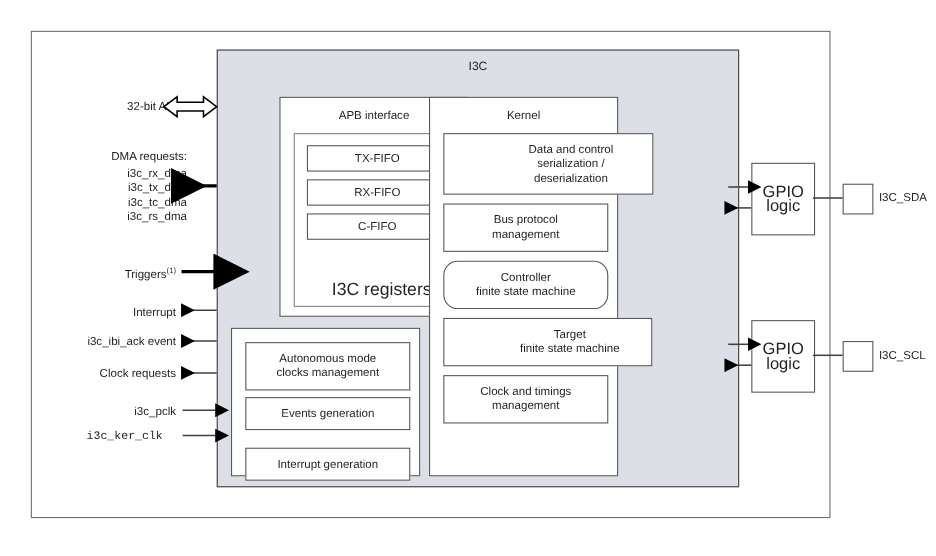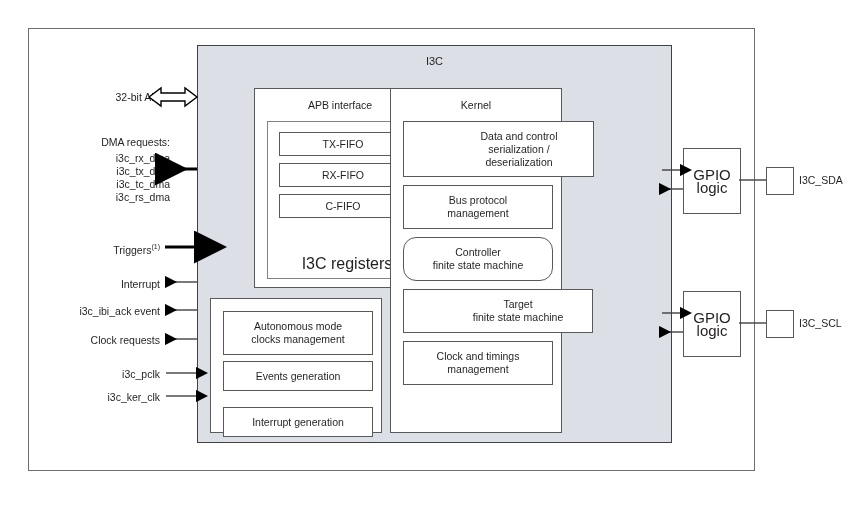--- a/index.html
+++ b/index.html
@@ -168,21 +168,21 @@
   <div class="lbl r" style="left:170px;top:165px;">i3c_tx_dma</div>
   <div class="lbl r" style="left:170px;top:178px;">i3c_tc_dma</div>
   <div class="lbl r" style="left:170px;top:191px;">i3c_rs_dma</div>
 
   <div class="lbl r" style="left:160px;top:243px;"><span>Triggers</span><sup style="font-size:7px;">(1)</sup></div>
 
   <div class="lbl r" style="left:160px;top:278px;">Interrupt</div>
   <div class="lbl r" style="left:160px;top:305px;">i3c_ibi_ack event</div>
   <div class="lbl r" style="left:160px;top:334px;">Clock requests</div>
   <div class="lbl r" style="left:160px;top:368px;">i3c_pclk</div>
-  <div class="lbl r" style="left:160px;top:391px;">i3c_ker_clk</div>
+  <div class="lbl r" style="left:148px;top:391px;font-family:Liberation Mono, monospace;">i3c_ker_clk</div>
 
   <svg class="wires">
     <defs>
       <marker id="solidL" markerWidth="9" markerHeight="9" refX="8" refY="4.5" orient="auto">
         <path d="M9,0 L9,9 L0,4.5 z" fill="#000"></path>
       </marker>
       <marker id="solidR" markerWidth="9" markerHeight="9" refX="1" refY="4.5" orient="auto">
         <path d="M0,0 L0,9 L9,4.5 z" fill="#000"></path>
       </marker>
       <marker id="solidLb" markerWidth="11" markerHeight="11" refX="10" refY="5.5" orient="auto">

